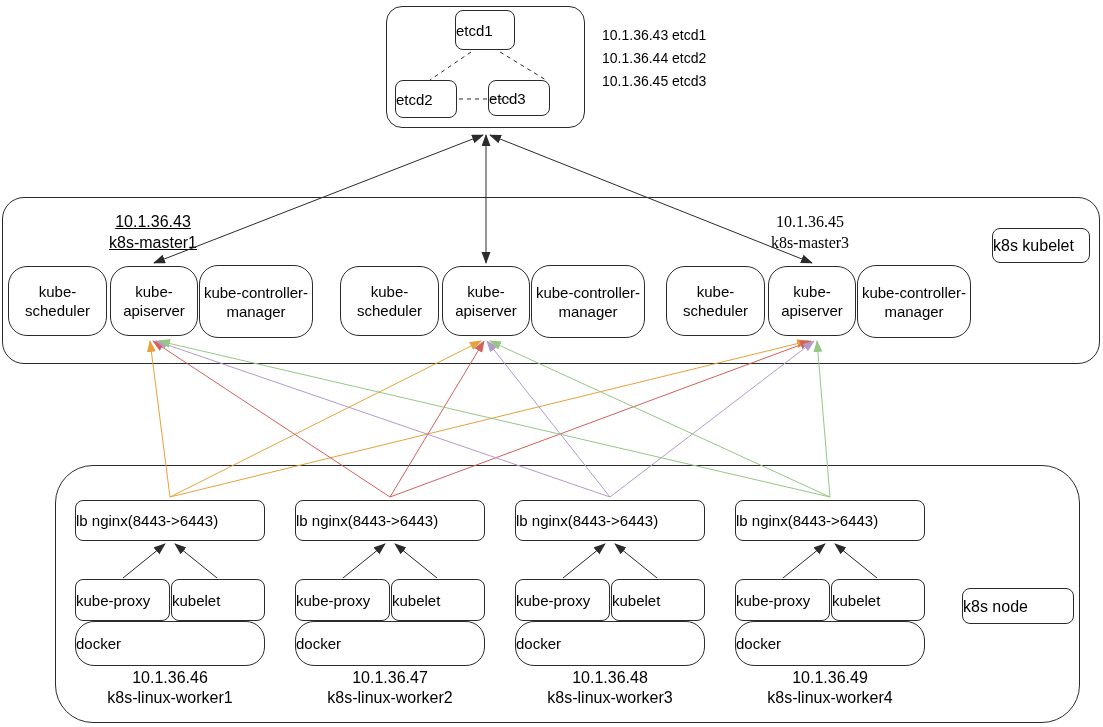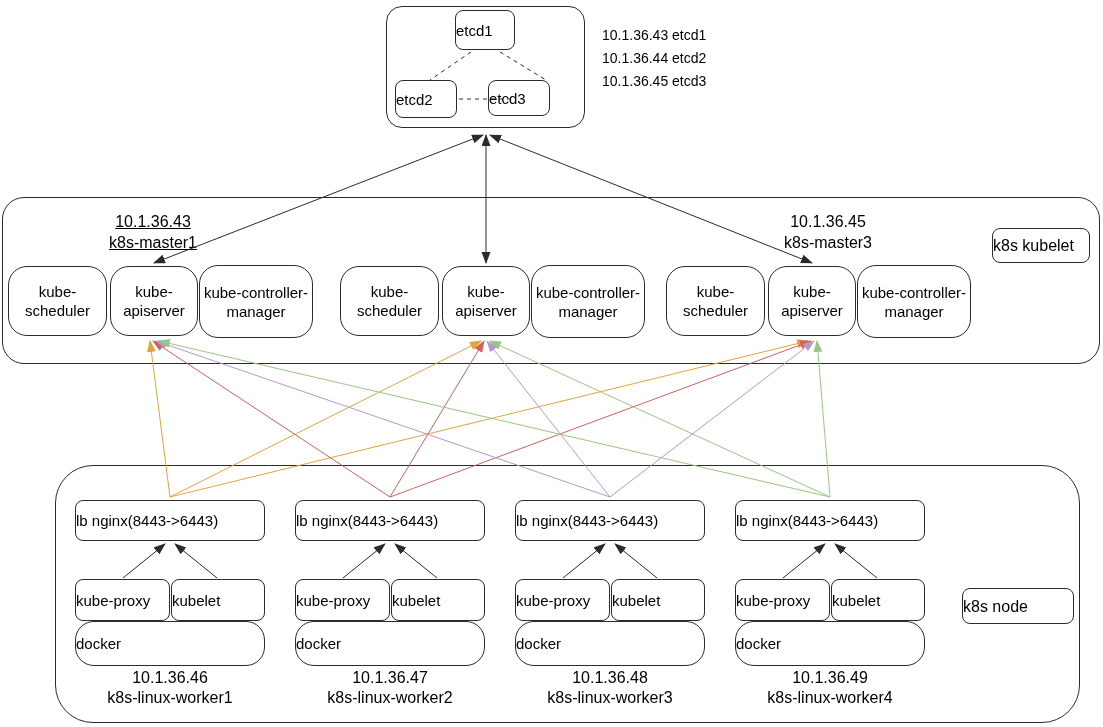--- a/index.html
+++ b/index.html
@@ -104,21 +104,21 @@
   <div class="box r10" style="left:340px; top:266px; width:99px; height:70px;">
     <span>kube-scheduler</span>
   </div>
   <div class="box r10" style="left:442px; top:266px; width:88px; height:70px;">
     <span>kube-apiserver</span>
   </div>
   <div class="box r10" style="left:531px; top:265px; width:114px; height:73px;">
     <span>kube-controller-manager</span>
   </div>
 
-  <div class="label2" style="left:748px; top:211px; width:160px;">
+  <div class="label2" style="left:730px; top:211px; width:160px;font-family:Liberation Serif, serif;">
     <div>10.1.36.45</div>
     <div>k8s-master3</div>
   </div>
   <div class="box r10" style="left:666px; top:266px; width:99px; height:70px;">
     <span>kube-scheduler</span>
   </div>
   <div class="box r10" style="left:768px; top:266px; width:88px; height:70px;">
     <span>kube-apiserver</span>
   </div>
   <div class="box r10" style="left:857px; top:265px; width:114px; height:73px;">

